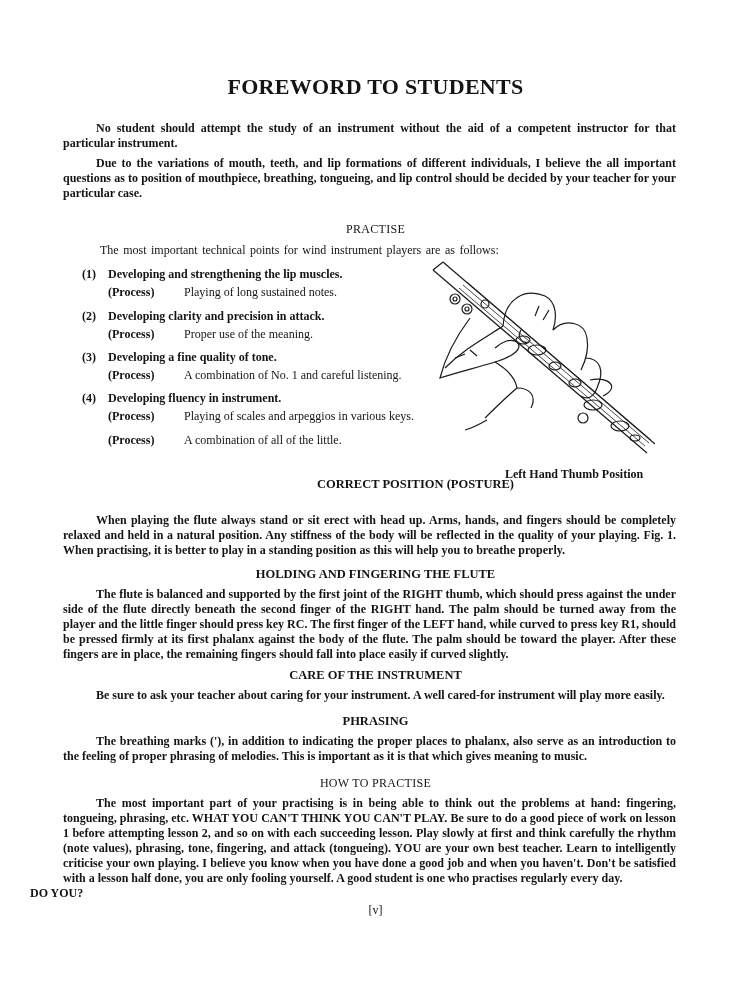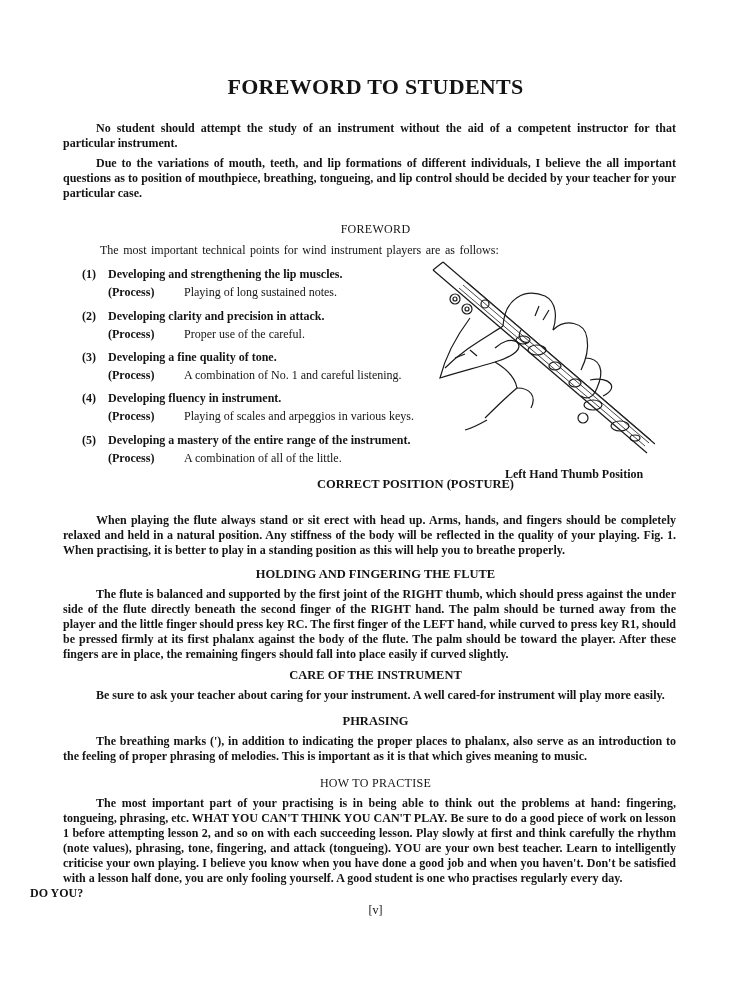--- a/index.html
+++ b/index.html
@@ -34,41 +34,40 @@
     strong { font-weight: bold; }
   </style>
 </head>
 <body>
 
 <div class="abs title">FOREWORD TO STUDENTS</div>
 
 <div class="abs para b" style="top:121px;">No student should attempt the study of an instrument without the aid of a competent instructor for that particular instrument.</div>
 <div class="abs para b" style="top:156px;">Due to the variations of mouth, teeth, and lip formations of different individuals, I believe the all important questions as to position of mouthpiece, breathing, tongueing, and lip control should be decided by your teacher for your particular case.</div>
 
-<div class="abs heading light" style="top:222px;">FOREWORD</div>
+<div class="abs heading light" style="top:222px;">PRACTISE</div>
 <div class="abs intro">The most important technical points for wind instrument players are as follows:</div>
 
 <div class="abs list-item" style="top:266px;">
   <div class="line1"><span class="num">(1)</span><span>Developing and strengthening the lip muscles.</span></div>
   <div class="line2"><span class="proc">(Process)</span><span>Playing of long sustained notes.</span></div>
 </div>
 <div class="abs list-item" style="top:308px;">
   <div class="line1"><span class="num">(2)</span><span>Developing clarity and precision in attack.</span></div>
-  <div class="line2"><span class="proc">(Process)</span><span>Proper use of the careful.</span></div>
+  <div class="line2"><span class="proc">(Process)</span><span>Proper use of the meaning.</span></div>
 </div>
 <div class="abs list-item" style="top:349px;">
   <div class="line1"><span class="num">(3)</span><span>Developing a fine quality of tone.</span></div>
   <div class="line2"><span class="proc">(Process)</span><span>A combination of No. 1 and careful listening.</span></div>
 </div>
 <div class="abs list-item" style="top:390px;">
   <div class="line1"><span class="num">(4)</span><span>Developing fluency in instrument.</span></div>
   <div class="line2"><span class="proc">(Process)</span><span>Playing of scales and arpeggios in various keys.</span></div>
 </div>
 <div class="abs list-item" style="top:432px;">
-  <div class="line1"><span class="num">(5)</span><span>Developing a mastery of the entire range of the instrument.</span></div>
   <div class="line2"><span class="proc">(Process)</span><span>A combination of all of the little.</span></div>
 </div>
 
 <svg class="abs illus" viewBox="0 0 230 200" fill="none" stroke="#1a1a1a" stroke-width="1.2">
 
   <g>
     <line x1="8" y1="12" x2="222" y2="195"></line>
     <line x1="18" y1="4" x2="230" y2="186"></line>
     <line x1="8" y1="12" x2="18" y2="4"></line>
     <line x1="34" y1="30" x2="220" y2="188" stroke-width="0.8"></line>

